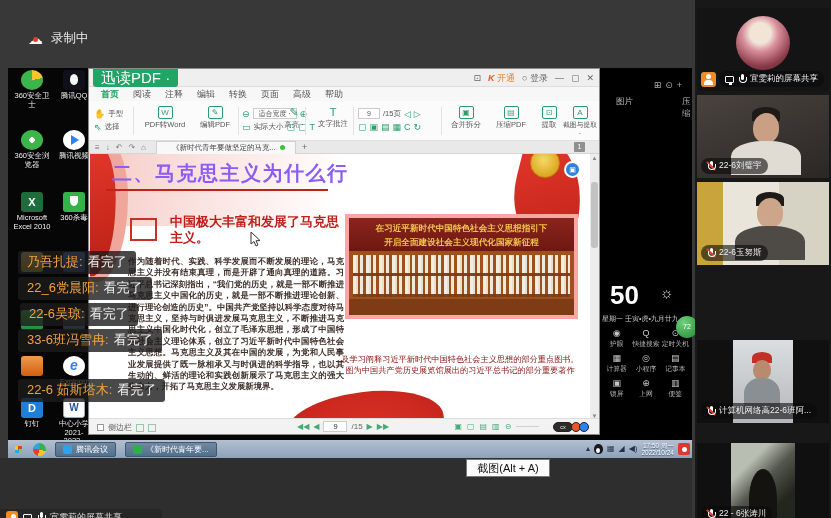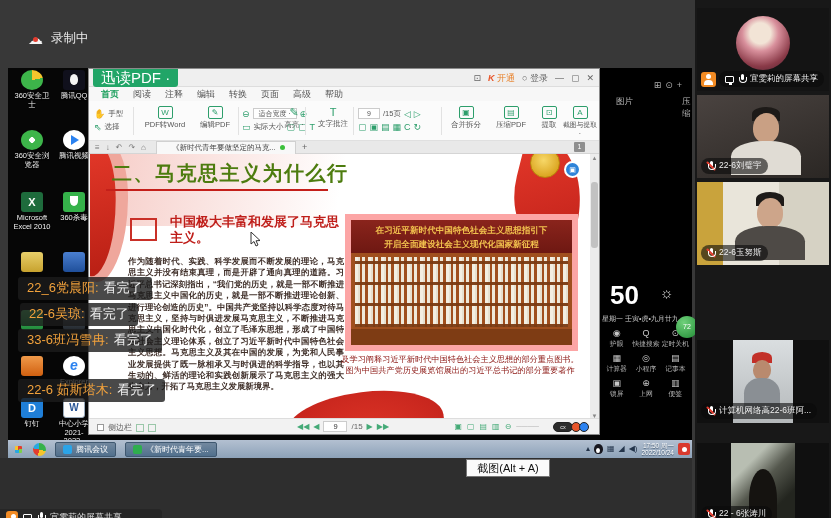--- a/index.html
+++ b/index.html
@@ -100,29 +100,29 @@
   .pb-page { width:24px; height:11px; background:#fff; border:1px solid #ccc; text-align:center; font-size:7.5px; color:#333; line-height:10px;}
   .pb-right { position:absolute; right:60px; top:3px; display:flex; gap:5px; color:#4a7;}
   .float-icons { position:absolute; right:10px; bottom:2px; display:flex; align-items:center; z-index:8;}
   .fi { width:10px; height:10px; border-radius:50%; margin-left:-2px; border:1px solid #222;}
   .fi1 { background:#2c2c2c; width:20px; border-radius:5px; color:#eee; font-size:5.5px; text-align:center; line-height:9px;}
   .fi2 { background:#e8552a;} .fi3 { background:#2b82f0;}
   
   .wash { position:absolute; left:0; top:0; width:330px; height:72px; background:linear-gradient(100deg, rgba(238,160,150,.55), rgba(255,255,255,0) 75%);}
   .flag2 { position:absolute; left:-14px; top:-12px; width:52px; height:140px; background:#efa79c; border-radius:0 70% 45% 60%; transform:rotate(9deg);}
   .flag { position:absolute; left:-18px; top:-10px; width:44px; height:132px; background:linear-gradient(160deg,#e5392a,#b81f14); border-radius:0 65% 40% 65%; transform:rotate(7deg);}
-  .s-title { position:absolute; left:22px; top:6px; font-size:20px; font-weight:bold; color:#4d7c0f; letter-spacing:1.5px; white-space:nowrap;}
+  .s-title { position:absolute; left:22px; top:6px; font-size:20px; font-weight:bold; color:#8b5cf6; letter-spacing:1.5px; white-space:nowrap;}
   .s-underline { position:absolute; left:16px; top:35px; width:222px; height:2px; background:#c41f1a;}
   .ribbon { position:absolute; left:424px; top:-14px; width:70px; height:104px; background:linear-gradient(150deg,#e5392a,#c0211a); border-radius:10% 80% 25% 60%; transform:rotate(14deg);}
   .emblem { position:absolute; left:440px; top:-6px; width:30px; height:30px; border-radius:50%; background:radial-gradient(circle at 45% 40%, #f7d868, #d8a019 80%); border:1px solid #b8860b;}
   .bluebtn { position:absolute; left:474px; top:7px; width:17px; height:17px; border-radius:50%; background:#2e83d8; border:2px solid #fff; color:#fff; font-size:7px; text-align:center; line-height:13px;}
   .s-redbox { position:absolute; left:40px; top:64px; width:27px; height:23px; border:2px solid #c93028;}
   .s-heading { position:absolute; left:80px; top:60px; width:176px; font-size:13px; font-weight:bold; color:#bf1e1a; line-height:16px;}
   .s-body { position:absolute; left:38px; top:102px; width:216px; font-size:8.4px; color:#40302a; line-height:11.4px; text-align:justify; font-weight:bold;}
-  .shelf { position:absolute; left:255px; top:60px; width:233px; height:137px; border:6px solid #fca5a5; background:#a04f1e;}
+  .shelf { position:absolute; left:255px; top:60px; width:233px; height:105px; border:4px solid #fca5a5; background:#a04f1e;}
   .shelf .banner { width:100%; height:33px; background:linear-gradient(#8a241c,#6e1812); color:#f2c24e; font-size:8.6px; font-weight:bold; text-align:center; line-height:14px; padding-top:3px; white-space:nowrap; overflow:hidden;}
   .shelf .books { position:absolute; left:4px; top:37px; right:4px; bottom:18px;
      background:
        repeating-linear-gradient(0deg, rgba(122,58,18,.95) 0 3px, rgba(0,0,0,0) 3px 21px),
        repeating-linear-gradient(90deg, #f3eee2 0 3px, #e6e0d0 3px 5px, rgba(0,0,0,0) 5px 7px, #efe9da 7px 10px, rgba(160,79,30,1) 10px 13px);}
   .shelf .base { position:absolute; left:0; bottom:0; width:100%; height:16px; background:#7e3c14;}
   .s-caption { position:absolute; left:250px; top:200px; width:240px; text-align:center; font-size:8.2px; color:#8a1410; line-height:11px;}
   .swoosh { position:absolute; left:196px; top:238px; width:158px; height:64px; background:radial-gradient(ellipse at 50% 100%, #e5392a, #c0211a); border-radius:50% 50% 0 0; transform:rotate(-7deg);}
   .cursor { position:absolute; left:160px; top:78px; z-index:9;}
   
@@ -486,20 +486,23 @@
           <div>17:50 周一</div>
           <div>2022/10/24</div>
         </div>
         <span class="redapp"></span>
       </div>
     </div>
   </div>
 
   <div class="below-band"></div>
 
+  <div class="chat-row" style="left:18px;top:251px">
+    <span class="cname">乃吾扎提:</span><span class="ctext">看完了</span>
+  </div>
   <div class="chat-row" style="left:18px;top:277px">
     <span class="cname">22_6党晨阳:</span><span class="ctext">看完了</span>
   </div>
   <div class="chat-row" style="left:20px;top:303px">
     <span class="cname">22-6吴琼:</span><span class="ctext">看完了</span>
   </div>
   <div class="chat-row" style="left:18px;top:329px">
     <span class="cname">33-6班冯雪冉:</span><span class="ctext">看完了</span>
   </div>
   <div class="chat-row" style="left:18px;top:379px">

